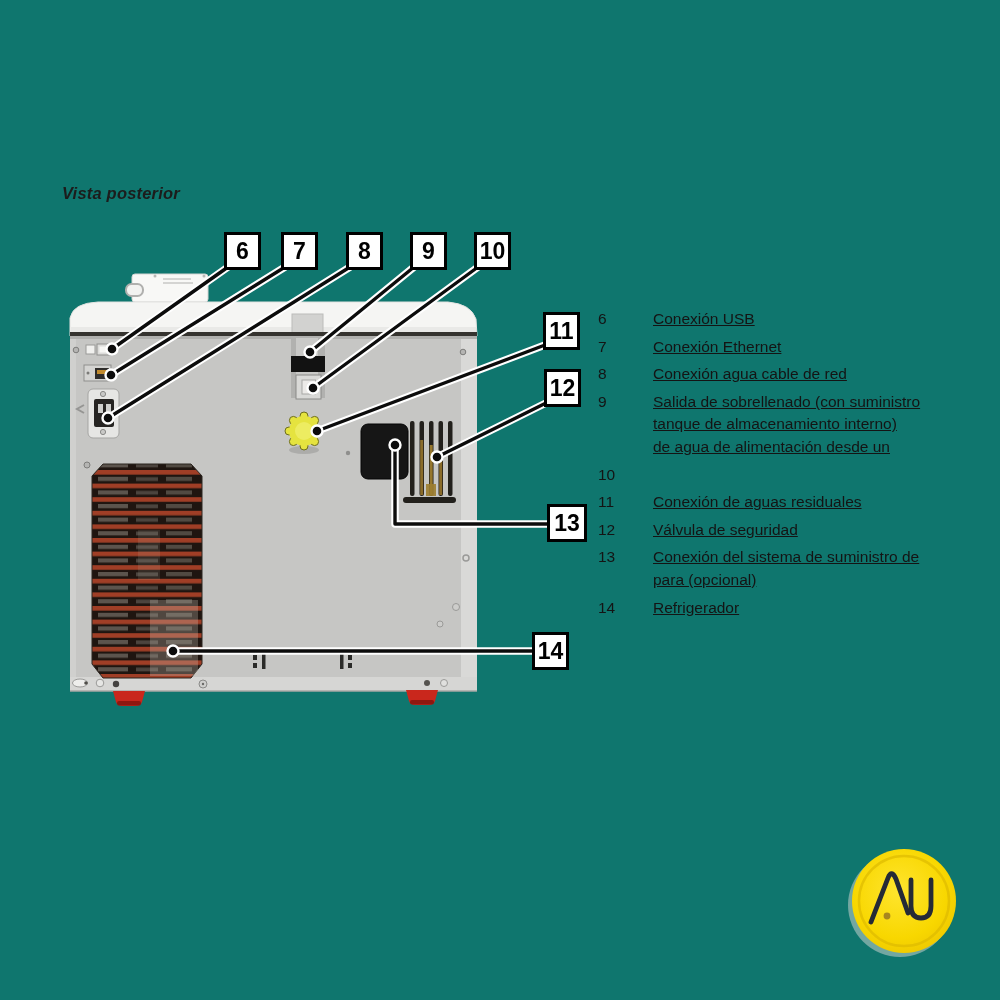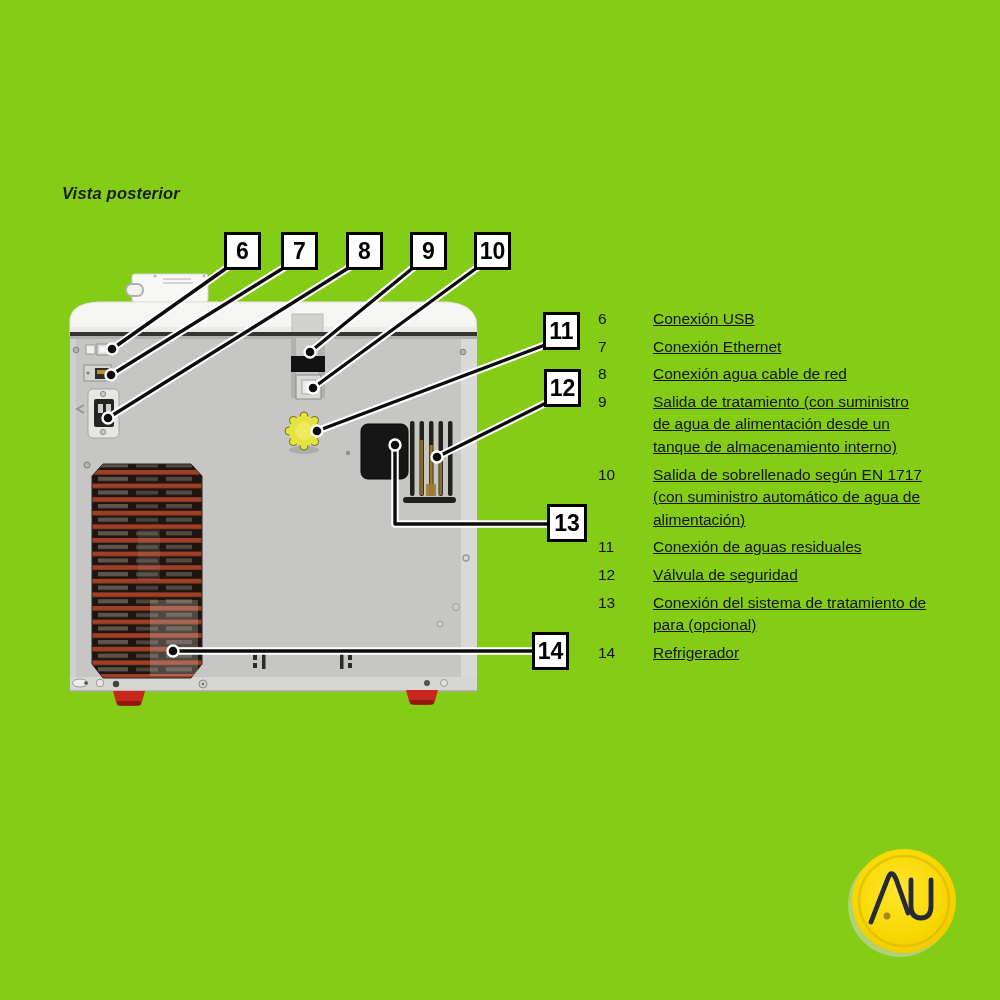--- a/index.html
+++ b/index.html
@@ -1,16 +1,16 @@
 <!DOCTYPE html>
 <html><head>
 <meta charset="utf-8">
 <style>
   html,body{margin:0;padding:0;background:#ffffff;}
-  .page{position:relative;width:1000px;height:1000px;background:#84cc16;overflow:hidden;
+  .page{position:relative;width:1000px;height:1000px;background:#0f766e;overflow:hidden;
         font-family:"Liberation Sans",sans-serif;color:#161616;}
   .title{position:absolute;left:62px;top:184px;margin:0;font-size:16.5px;font-weight:bold;
          font-style:italic;color:#1c1c1c;letter-spacing:.2px;}
   .diagram{position:absolute;left:0;top:0;width:1000px;height:1000px;}
   .callout{position:absolute;width:37px;height:38px;background:#ffffff;border:3px solid #000;
            box-sizing:border-box;display:flex;align-items:center;justify-content:center;
            font-size:23px;font-weight:bold;color:#000;line-height:1;}
   .legend{position:absolute;left:598px;top:308px;width:378px;}
   .legend-row{display:flex;margin-bottom:5px;font-size:15.5px;line-height:22.6px;color:#141414;}
   .legend-num{width:55px;flex:none;}
@@ -240,49 +240,44 @@
     </div>
     <div class="legend-row">
       <div class="legend-num">8</div>
       <div class="legend-text">
         <div>Conexión agua cable de red</div>
       </div>
     </div>
     <div class="legend-row">
       <div class="legend-num">9</div>
       <div class="legend-text">
-        <div>Salida de tratamiento (con suministro</div>
+        <div>Salida de sobrellenado (con suministro</div>
+        <div>tanque de almacenamiento interno)</div>
         <div>de agua de alimentación desde un</div>
-        <div>tanque de almacenamiento interno)</div>
       </div>
     </div>
     <div class="legend-row">
       <div class="legend-num">10</div>
-      <div class="legend-text">
-        <div>Salida de sobrellenado según EN 1717</div>
-        <div>(con suministro automático de agua de</div>
-        <div>alimentación)</div>
-      </div>
     </div>
     <div class="legend-row">
       <div class="legend-num">11</div>
       <div class="legend-text">
         <div>Conexión de aguas residuales</div>
       </div>
     </div>
     <div class="legend-row">
       <div class="legend-num">12</div>
       <div class="legend-text">
         <div>Válvula de seguridad</div>
       </div>
     </div>
     <div class="legend-row">
       <div class="legend-num">13</div>
       <div class="legend-text">
-        <div>Conexión del sistema de tratamiento de</div>
+        <div>Conexión del sistema de suministro de</div>
         <div>para (opcional)</div>
       </div>
     </div>
     <div class="legend-row">
       <div class="legend-num">14</div>
       <div class="legend-text">
         <div>Refrigerador</div>
       </div>
     </div>
   </div>

